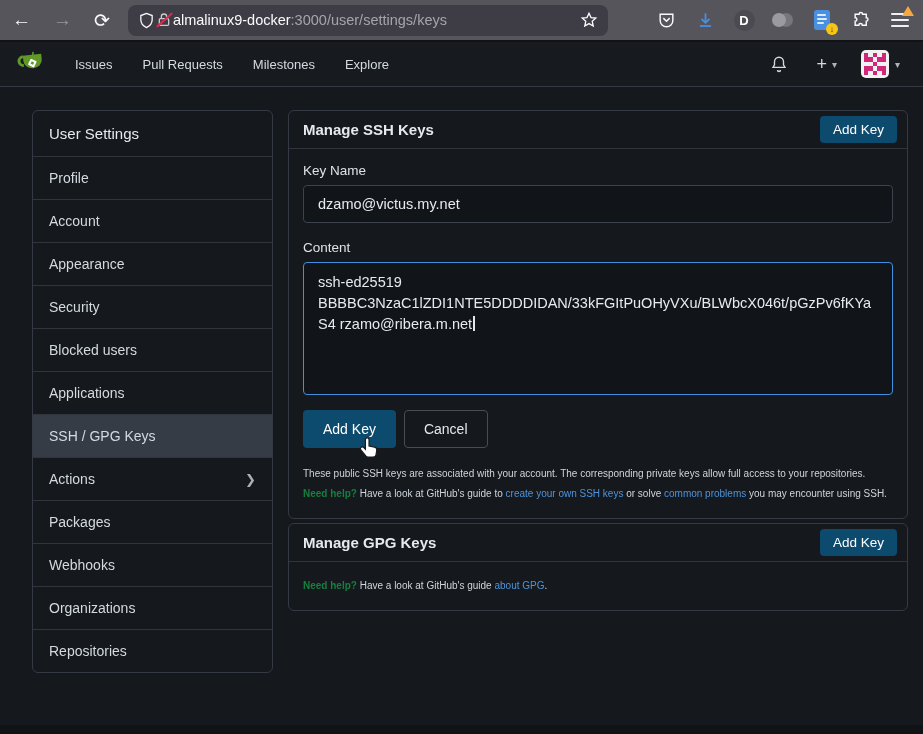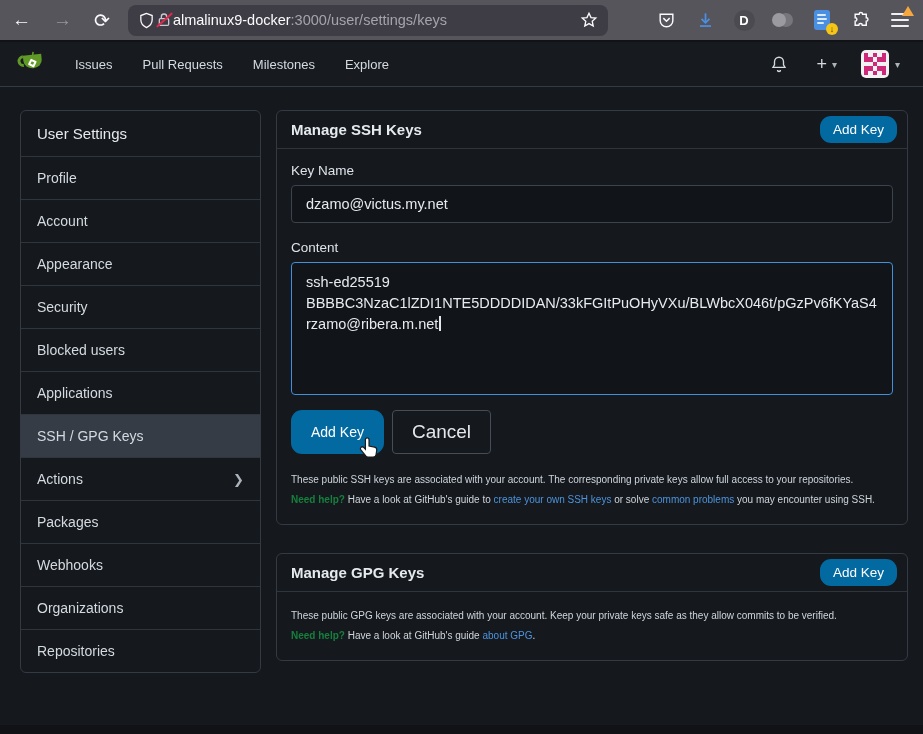--- a/index.html
+++ b/index.html
@@ -41,43 +41,43 @@
   .bell { padding:6px 10px; }
   .plus-group { display:flex; align-items:center; gap:5px; padding:6px 8px; color:#d3dae0; }
   .plus-glyph { font-size:18px; line-height:14px; }
   .caret { font-size:10px; color:#aab2ba; }
   .avatar-group { display:flex; align-items:center; gap:6px; padding:4px 6px; }
   .avatar { width:28px; height:28px; border-radius:5px; background:#f2f2f2; display:grid; grid-template-columns:repeat(5,1fr); grid-template-rows:repeat(5,1fr); padding:3px; gap:0; }
   .avatar i { display:block; }
   .avatar i.on { background:#d02878; }
 
   
-  .page { display:flex; gap:15px; padding:23px 15px 0 20px; align-items:flex-start; }
+  .page { display:flex; gap:15px; padding:23px 15px 0 32px; align-items:flex-start; }
   .sidebar { width:241px; border:1px solid #343a43; border-radius:6px; overflow:hidden; }
   .sidebar-header { padding:14px 16px; font-size:15px; color:#e5eaef; border-bottom:1px solid #2f353d; }
   .sidebar-item { padding:13px 16px; font-size:14px; color:#d3dae0; border-bottom:1px solid #2f353d; cursor:pointer; display:flex; align-items:center; justify-content:space-between; }
   .sidebar-item:last-child { border-bottom:none; }
   .sidebar-item.selected { background:#363c45; }
   .chev { color:#aab2ba; font-size:13px; }
 
-  .content { flex:1; display:flex; flex-direction:column; gap:28px; }
+  .content { flex:1; display:flex; flex-direction:column; gap:4px; }
   .panel { border:1px solid #343a43; border-radius:6px; }
   .panel-header { display:flex; align-items:center; justify-content:space-between; padding:5px 10px 5px 14px; border-bottom:1px solid #2f353d; min-height:37px; }
   .panel-title { font-size:15px; font-weight:bold; color:#e5eaef; }
   .btn { border:none; border-radius:4px; cursor:pointer; font-family:inherit; }
-  .btn-primary { background:#0369a1; color:#ffffff;border-radius:11px; }
+  .btn-primary { background:#0c4a6e; color:#ffffff; }
   .btn-sm { padding:6px 13px; font-size:13.5px; }
   .panel-body { padding:14px; }
   .field-label { display:block; font-size:13.5px; color:#dde3e9; margin-bottom:7px; }
   .text-input { width:100%; height:38px; background:#111419; border:1px solid #3c434d; border-radius:4px; color:#e6ebf0; padding:0 14px; font-size:14.5px; font-family:inherit; }
   .textarea { width:100%; height:133px; background:#111419; border:1px solid #4090dd; border-radius:4px; padding:9px 14px; font-size:14.5px; line-height:21px; color:#e6ebf0; overflow-wrap:anywhere; margin-bottom:15px; }
   .text-caret { display:inline-block; width:1.5px; height:15px; background:#e2e8ee; vertical-align:-2px; margin-left:1px; }
   .form-actions { display:flex; gap:8px; margin-bottom:16px; }
   .btn-lg { padding:10px 20px; font-size:14px; }
-  .btn-cancel { background:transparent; border:1px solid #454d57; color:#e3e8ed; padding:10px 19px; font-size:19px; border-radius:4px; cursor:pointer; font-family:inherit; }
+  .btn-cancel { background:transparent; border:1px solid #454d57; color:#e3e8ed; padding:10px 19px; font-size:14px; border-radius:4px; cursor:pointer; font-family:inherit; }
   .help { font-size:10px; line-height:20px; color:#ced5dc; }
   .help b { color:#15803d; }
   .link { color:#4c94dd; cursor:pointer; text-decoration:none; }
 
   .footer-strip { position:absolute; left:0; bottom:0; width:100%; height:9px; background:#101216; }
 
   .cursor { position:absolute; left:358px; top:436px; width:23px; height:26px; z-index:50; pointer-events:none; }
 </style>
 </head>
 <body>
@@ -282,21 +282,20 @@
         </div>
       </section>
 
       <section class="panel">
         <div class="panel-header">
           <span class="panel-title">Manage GPG Keys</span>
           <button class="btn btn-primary btn-sm">Add Key</button>
         </div>
         <div class="panel-body">
           <div class="help">
-            <div>These public GPG keys are associated with your account. Keep your private keys safe as they allow commits to be verified.</div>
             <div><b>Need help?</b><span> Have a look at GitHub's guide </span><a class="link">about GPG</a><span>.</span></div>
           </div>
         </div>
       </section>
 
     </main>
   </div>
 
   <div class="footer-strip"></div>
 

